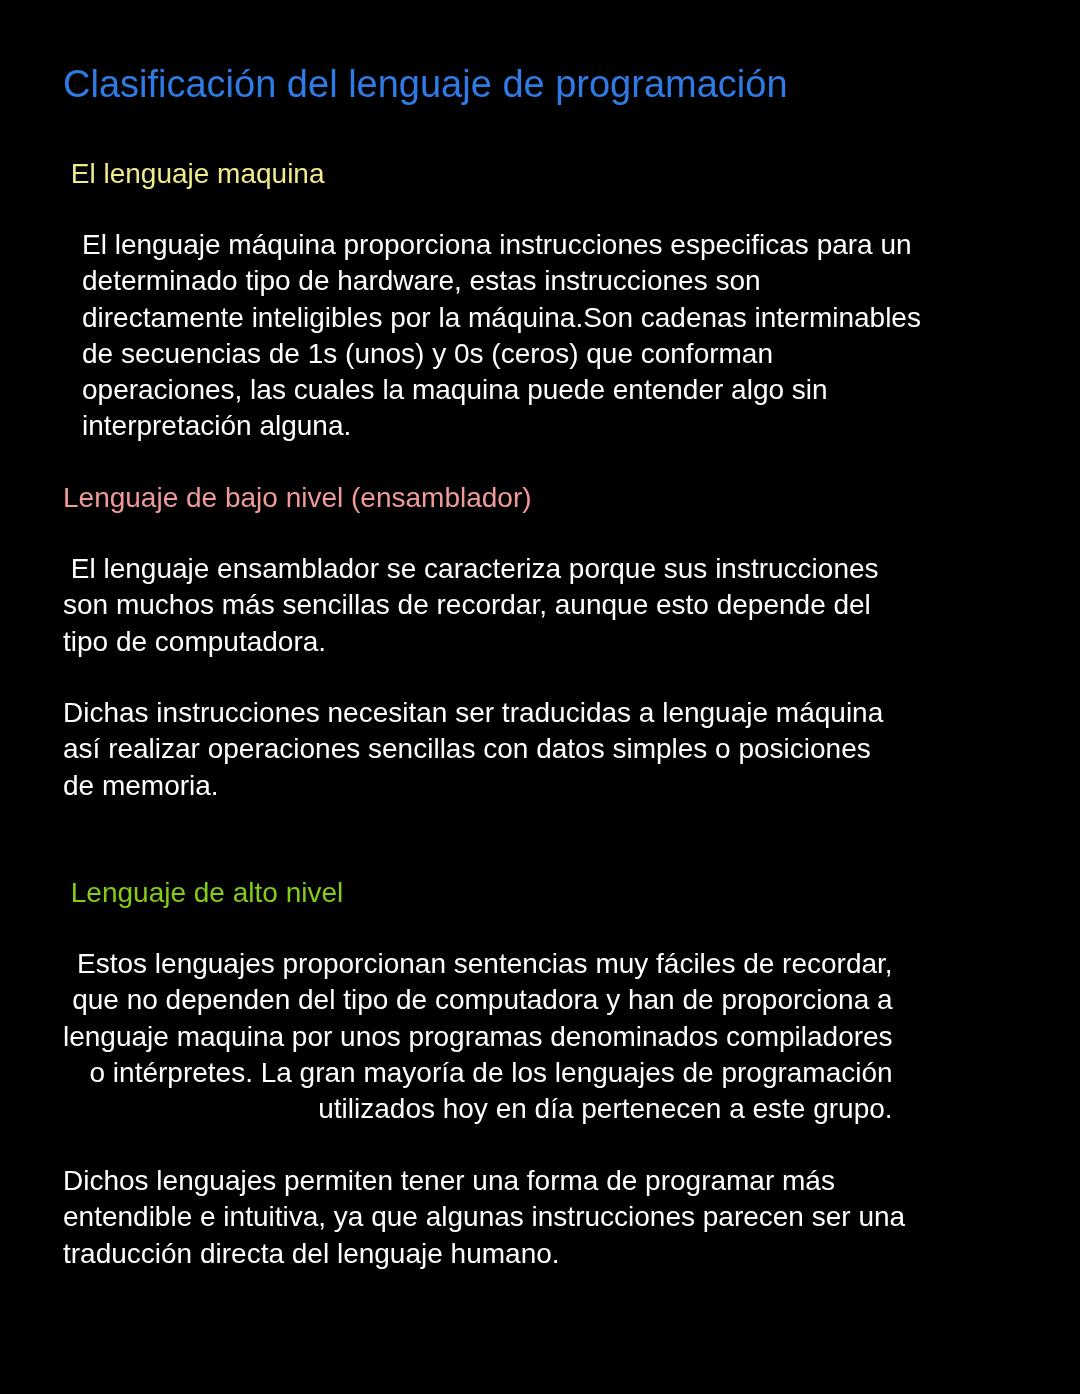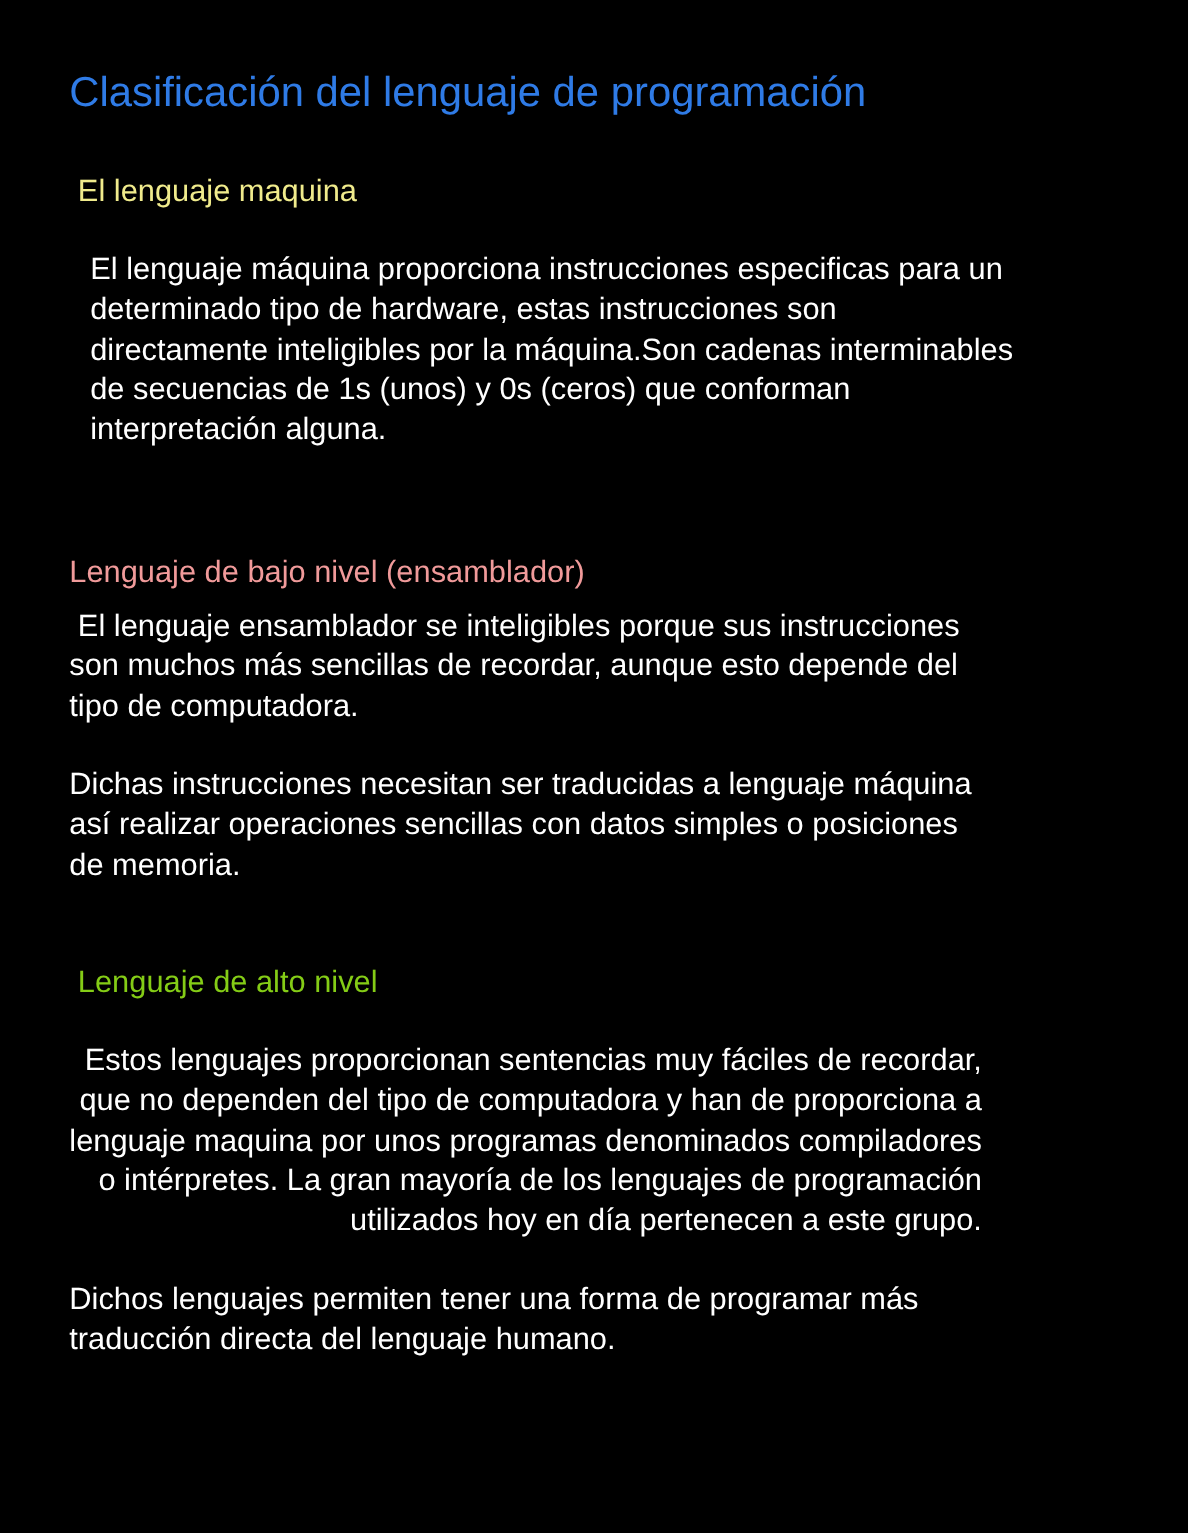--- a/index.html
+++ b/index.html
@@ -62,27 +62,28 @@
 
   <h1 class="title">Clasificación del lenguaje de programación</h1>
 
   <h2 class="heading" style="top:157px; color:#f0eb8c;text-align:right;"> El lenguaje maquina</h2>
 
   <p class="para" style="top:227px;margin-left:19px;">
     <span class="line">El lenguaje máquina proporciona instrucciones especificas para un</span>
     <span class="line">determinado tipo de hardware, estas instrucciones son</span>
     <span class="line">directamente inteligibles por la máquina.Son cadenas interminables</span>
     <span class="line">de secuencias de 1s (unos) y 0s (ceros) que conforman</span>
+    <span class="line">operaciones, las cuales la maquina puede entender algo sin</span>
     <span class="line">interpretación alguna.</span>
   </p>
 
-  <h2 class="heading" style="top:503px; color:#f09a9a;">Lenguaje de bajo nivel (ensamblador)</h2>
+  <h2 class="heading" style="top:481px; color:#f09a9a;">Lenguaje de bajo nivel (ensamblador)</h2>
 
   <p class="para" style="top:551px;">
-    <span class="line"> El lenguaje ensamblador se inteligibles porque sus instrucciones</span>
+    <span class="line"> El lenguaje ensamblador se caracteriza porque sus instrucciones</span>
     <span class="line">son muchos más sencillas de recordar, aunque esto depende del</span>
     <span class="line">tipo de computadora.</span>
   </p>
 
   <p class="para" style="top:695px;">
     <span class="line">Dichas instrucciones necesitan ser traducidas a lenguaje máquina</span>
     <span class="line">así realizar operaciones sencillas con datos simples o posiciones</span>
     <span class="line">de memoria.</span>
   </p>
 
@@ -91,16 +92,17 @@
   <p class="para" style="top:946px;text-align:right;">
     <span class="line">Estos lenguajes proporcionan sentencias muy fáciles de recordar,</span>
     <span class="line">que no dependen del tipo de computadora y han de proporciona a</span>
     <span class="line">lenguaje maquina por unos programas denominados compiladores</span>
     <span class="line">o intérpretes. La gran mayoría de los lenguajes de programación</span>
     <span class="line">utilizados hoy en día pertenecen a este grupo.</span>
   </p>
 
   <p class="para" style="top:1163px;">
     <span class="line">Dichos lenguajes permiten tener una forma de programar más</span>
+    <span class="line">entendible e intuitiva, ya que algunas instrucciones parecen ser una</span>
     <span class="line">traducción directa del lenguaje humano.</span>
   </p>
 
 </div>
 
 </body></html>

